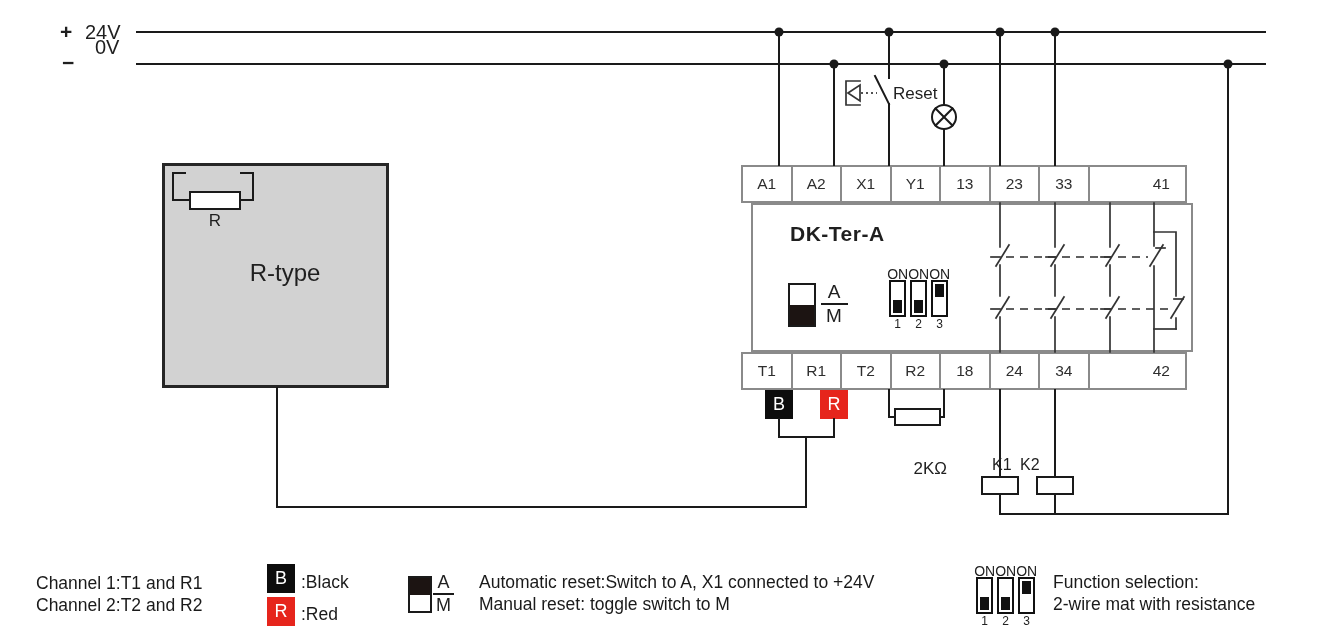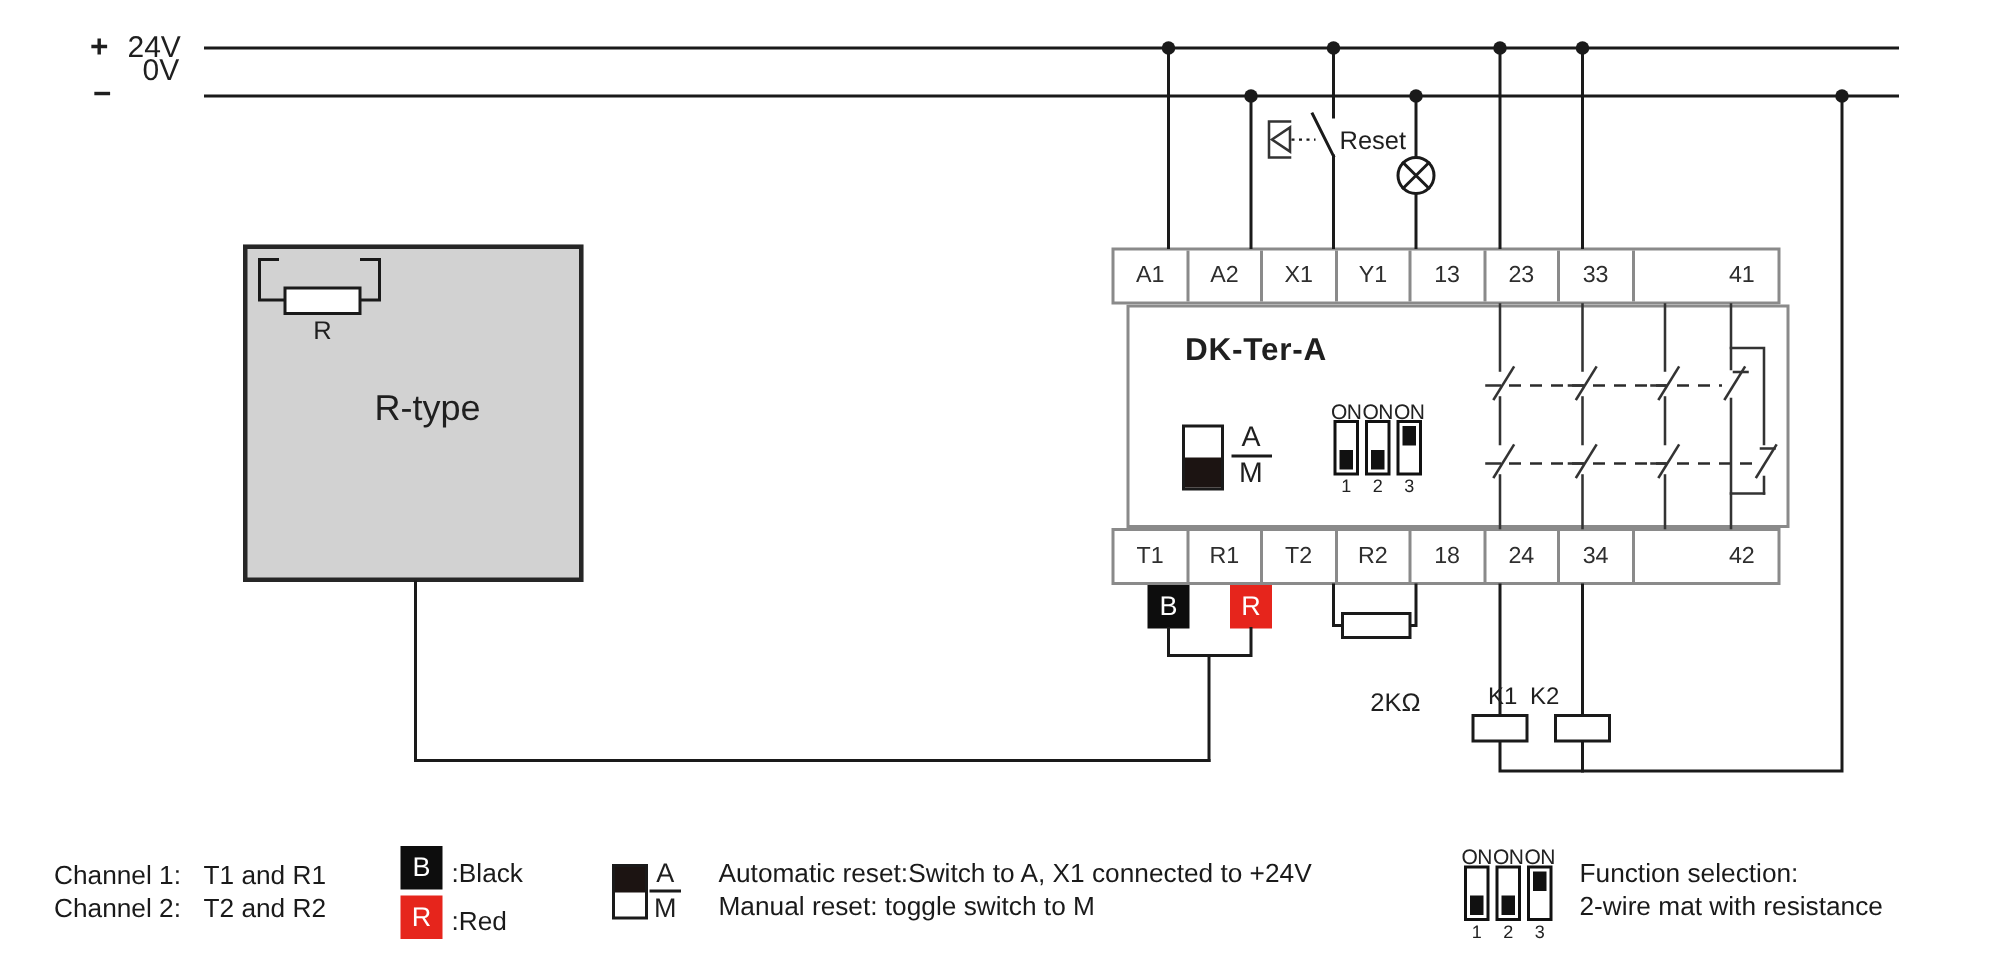--- a/index.html
+++ b/index.html
@@ -63,21 +63,21 @@
   .dip-unit{display:flex;flex-direction:column;align-items:center;width:17px;}
   .dip-on{font-size:14px;line-height:10px;letter-spacing:-.3px;color:#222;}
   .dip-box{width:17px;height:37px;border:2px solid #111;box-sizing:border-box;background:#fff;
            position:relative;margin-top:1px;}
   .dip-knob{position:absolute;left:2px;right:2px;height:13px;background:#111;}
   .knob-b{bottom:2px;} .knob-t{top:2px;}
   .dip-num{font-size:12px;line-height:13px;margin-top:1px;color:#222;}
 
   
   .legend-text{font-size:17.5px;line-height:22px;color:#1a1a1a;}
-  .channel-row{display:flex;gap:15px;}
+  .channel-row{display:flex;}
 </style>
 </head>
 <body>
 
 <div class="stage">
 
   <div class="abs mat-box"></div>
   <div class="abs module-body"></div>
 
   <div class="abs strip strip-top">

